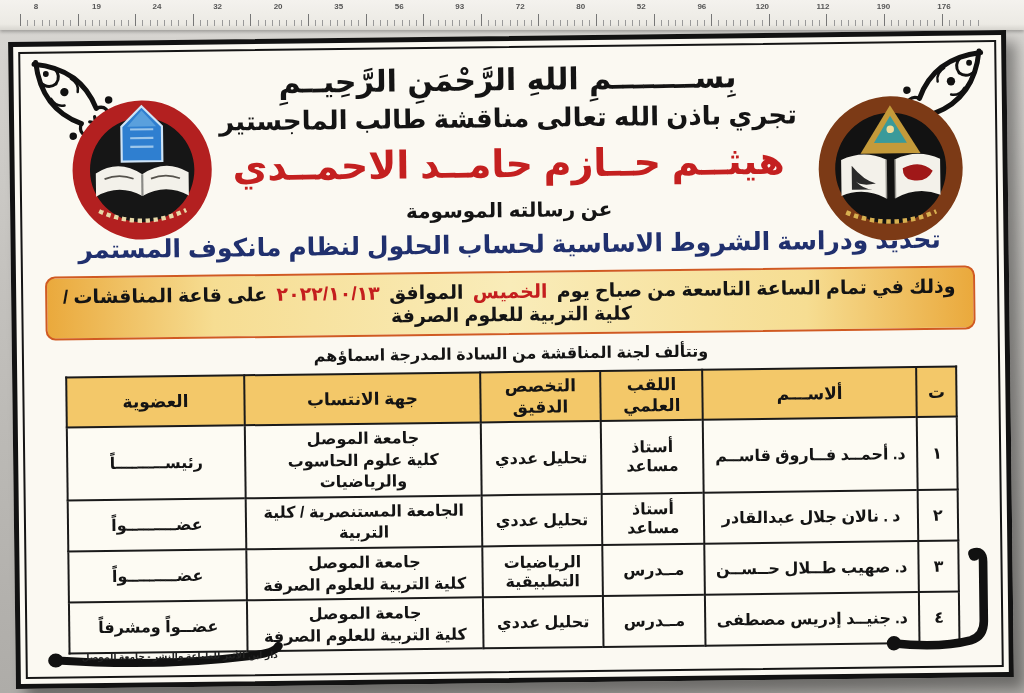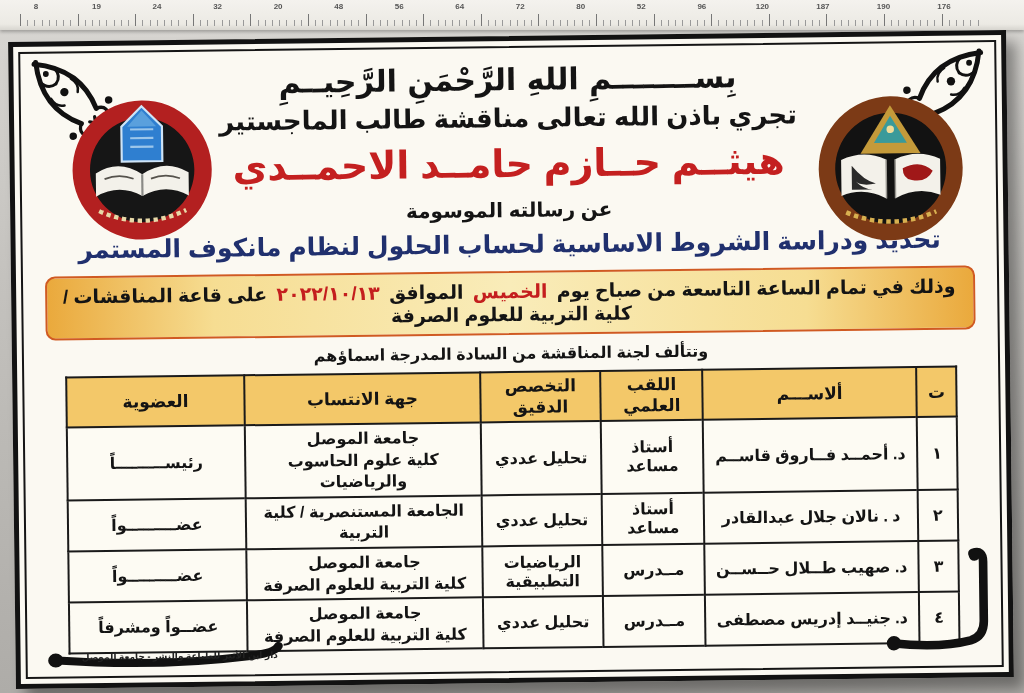--- a/index.html
+++ b/index.html
@@ -125,29 +125,29 @@
   </defs>
 </svg>
 
 <div class="ruler">
   <div class="ruler-numbers">
     <span>8</span>
     <span>19</span>
     <span>24</span>
     <span>32</span>
     <span>20</span>
-    <span>48</span>
+    <span>35</span>
     <span>56</span>
-    <span>64</span>
+    <span>93</span>
     <span>72</span>
     <span>80</span>
     <span>52</span>
     <span>96</span>
     <span>120</span>
-    <span>187</span>
+    <span>112</span>
     <span>190</span>
     <span>176</span>
   </div>
   <div class="ruler-ticks"></div>
 </div>
 
 <div class="poster">
   <div class="frame-inner">
 
     <svg class="corner tl" viewBox="0 0 120 120">

